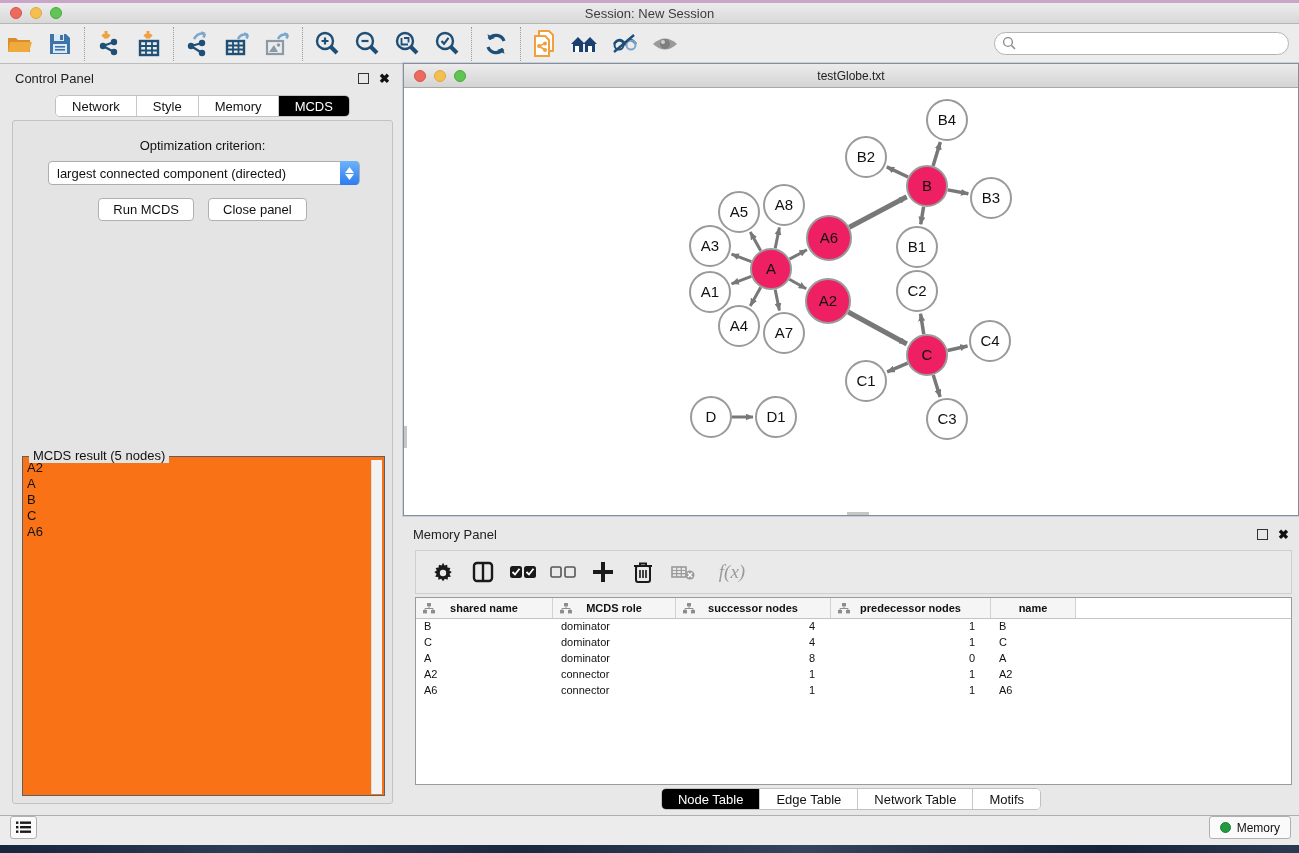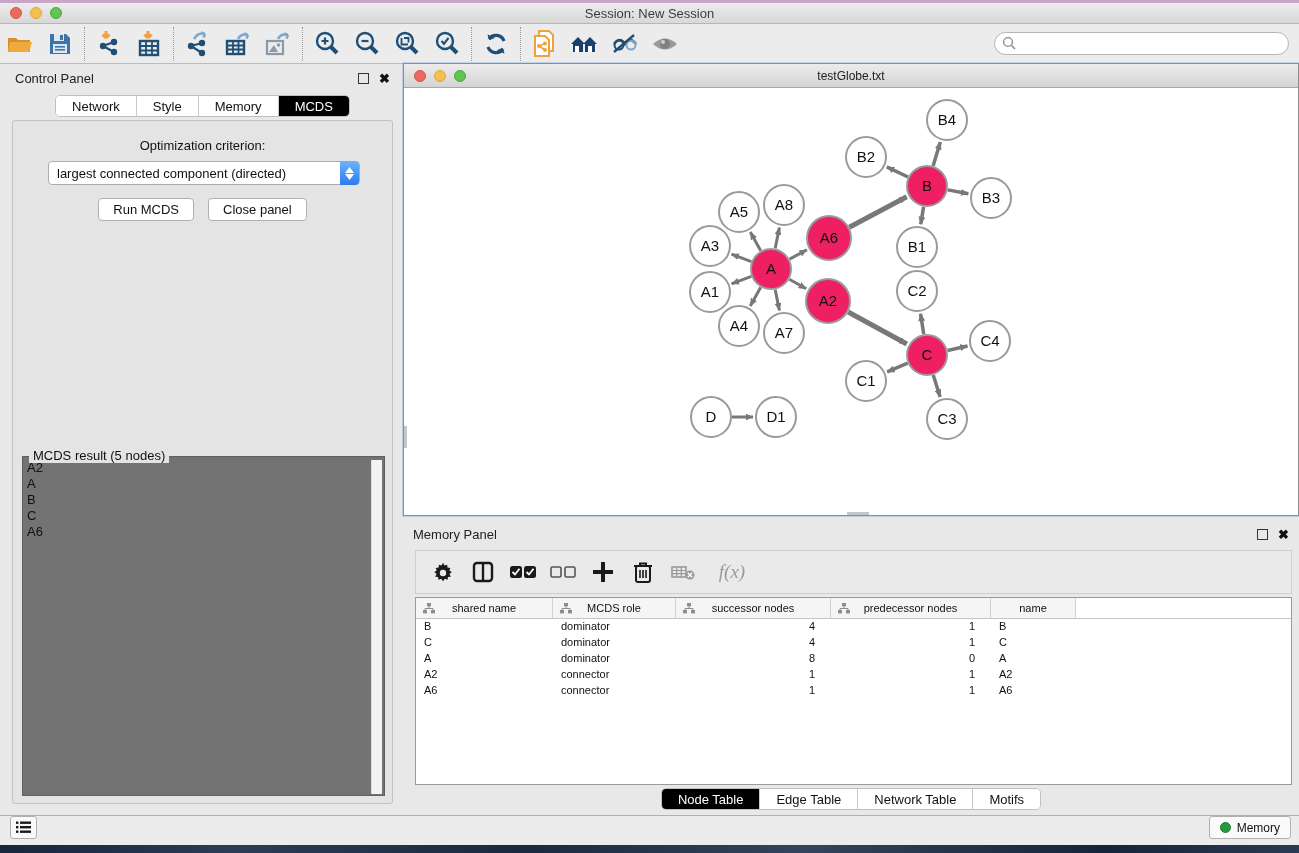--- a/index.html
+++ b/index.html
@@ -62,21 +62,21 @@
   #criterion-select .sel-text { padding-left:8px; }
   .stepper { margin-left:auto; width:19px; height:24px; border-radius:0 4px 4px 0;
     background:linear-gradient(#6db3fa,#2d7bf0); display:flex; flex-direction:column;
     align-items:center; justify-content:center; gap:1px; }
   .stepper svg { display:block; }
   .cp-buttons { position:absolute; left:0; top:77px; width:100%; display:flex; justify-content:center; gap:14px; }
   .mac-btn { background:#fff; border:1px solid #b0b0b0; border-radius:4px; height:23px;
     padding:0 14px; font-size:13px; color:#111; font-family:"Liberation Sans",sans-serif; cursor:pointer; }
 
   #mcds-fieldset { position:absolute; left:9px; top:335px; width:363px; height:340px;
-    border:1px solid #5f5f5f; background:#737373; }
+    border:1px solid #5f5f5f; background:#f97316; }
   #mcds-legend { position:absolute; left:6px; top:-9px; background:#e4e4e4; padding:0 4px;
     font-size:13px; color:#111; }
   #mcds-list { position:absolute; left:0; top:3px; width:347px; height:334px; overflow:hidden;
     font-size:13px; color:#111; }
   #mcds-list .li { padding:0 4px; height:16px; line-height:16px; }
   #mcds-scroll { position:absolute; right:2px; top:3px; width:11px; height:334px;
     background:#f3f3f3; border-left:1px solid #ddd; }
 
   
   #net-window { left:403px; top:63px; width:896px; height:453px; background:#fff;
@@ -92,21 +92,21 @@
   
   #table-panel { left:403px; top:520px; width:896px; height:295px; background:#e8e8e8; }
   #tp-toolbar { position:absolute; left:12px; top:30px; width:877px; height:44px;
     background:#eaeaea; border:1px solid #cfcfcf; display:flex; align-items:center; padding-left:10px; gap:6px; }
   .tp-btn { width:34px; height:34px; display:flex; align-items:center; justify-content:center;
     background:none; border:none; cursor:pointer; }
   .fx-label { font-family:"Liberation Serif", serif; font-style:italic; font-size:19px; color:#9a9a9a; }
 
   #tp-table { position:absolute; left:12px; top:77px; width:877px; height:188px;
     background:#fff; border:1px solid #9a9a9a; overflow:hidden; }
-  #tp-header { display:flex; height:21px; border-bottom:1px solid #c4c4c4; background:#f5f5f5; }
+  #tp-header { display:flex; height:21px; border-bottom:1px solid #c4c4c4; background:#f5f5f5;font-weight:bold; }
   .th { display:flex; align-items:center; justify-content:center; position:relative;
     font-size:11px; color:#111; border-right:1px solid #d2d2d2; gap:5px; }
   .th .hier-icon { position:absolute; left:7px; }
   #tp-header .th-rest { flex:1; background:#fff; border-right:none; }
   .tr { display:flex; height:16px; font-size:11px; color:#111; }
   .td { padding:1px 8px; white-space:nowrap; overflow:hidden; }
   .td.right { text-align:right; padding-right:16px; }
 
   #tp-tabs-row { position:absolute; left:0; top:268px; width:100%; display:flex; justify-content:center; }
 

